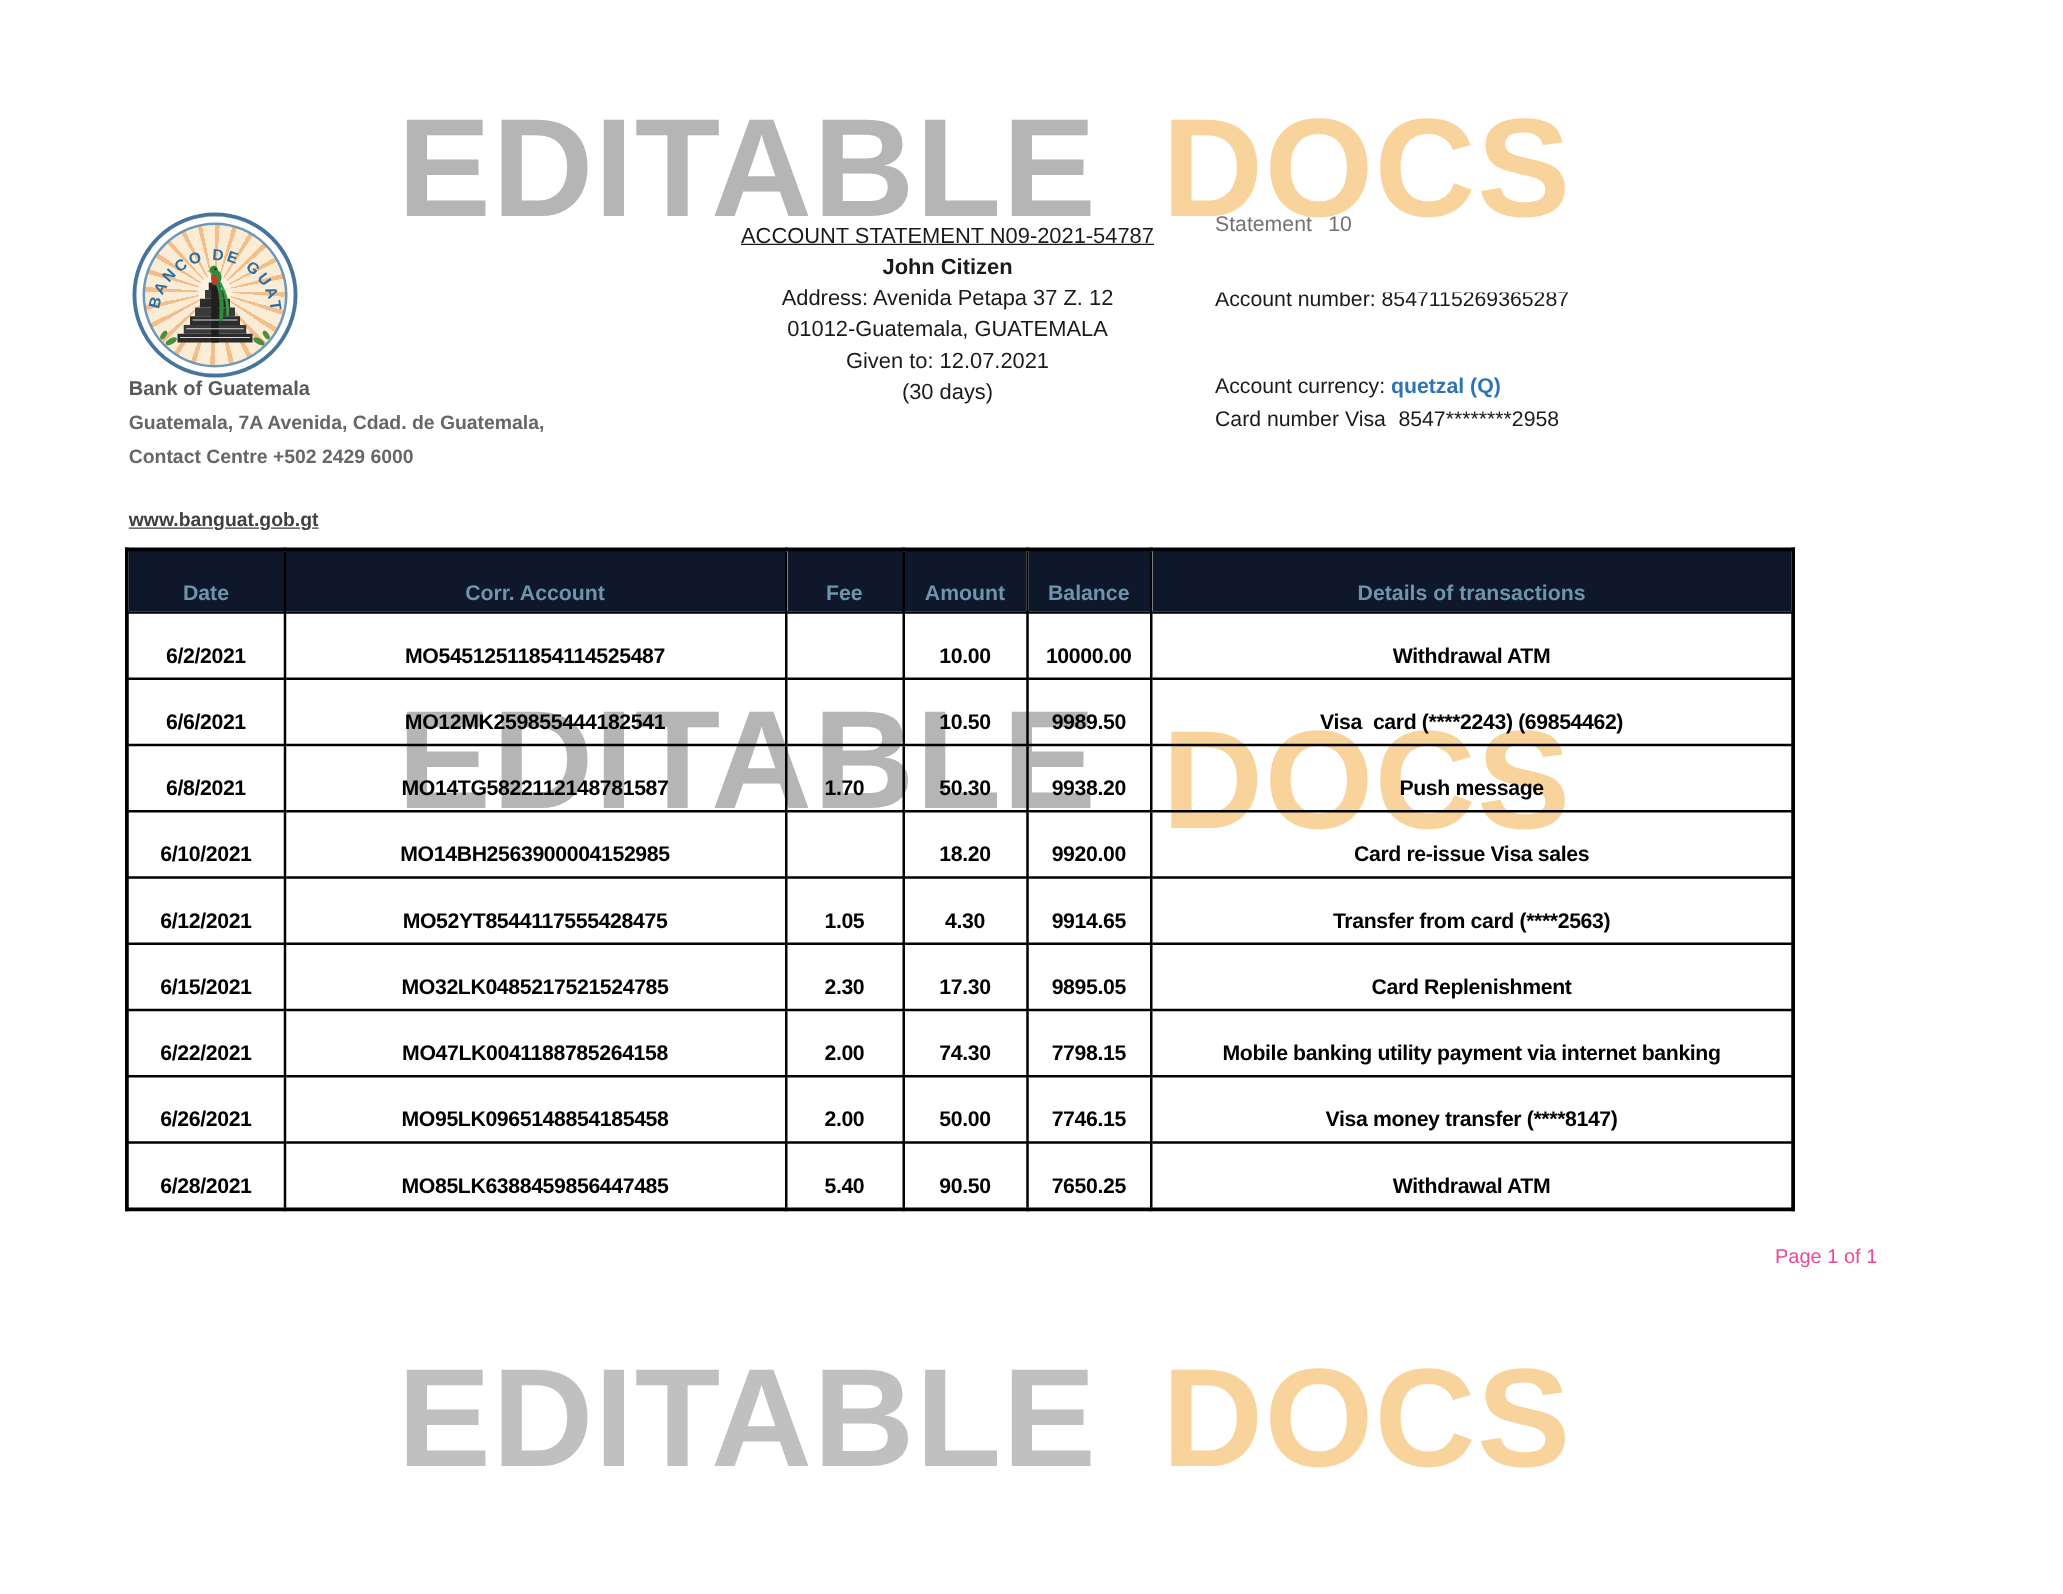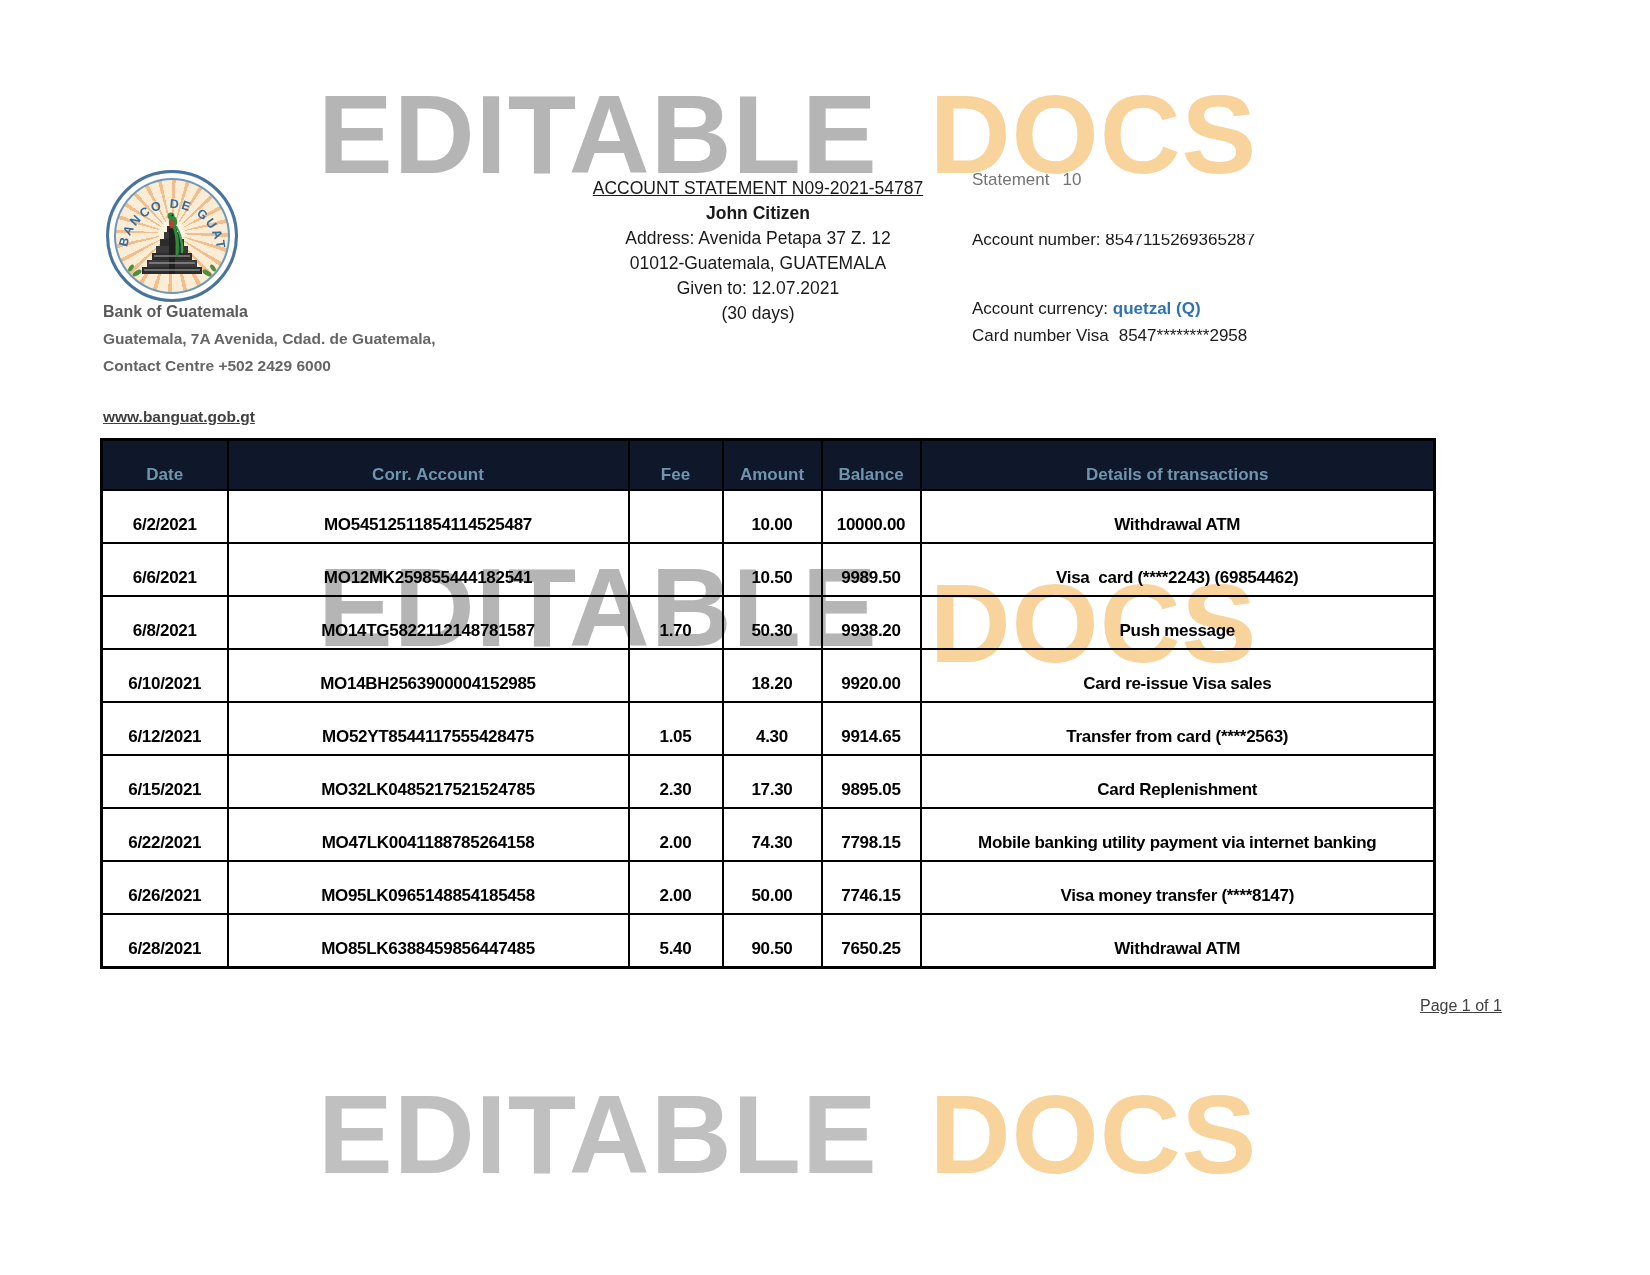--- a/index.html
+++ b/index.html
@@ -75,21 +75,21 @@
   }
   table.tx td {
     height:44px; vertical-align:bottom; padding:0 2px 7px 2px;
     font-size:17px; font-weight:700; letter-spacing:-0.3px; color:#000;
     white-space:pre; text-align:center;
   }
   td.col-date    { text-align:left; padding-left:3px; }
   td.col-details { text-align:left; padding-left:5px; }
 
   
-  .page-num { position:absolute; left:1420px; top:997px; font-size:16px; color:#404040; z-index:7; white-space:pre;text-decoration:underline; }
+  .page-num { position:absolute; left:1420px; top:997px; font-size:16px; color:#ec4899; z-index:7; white-space:pre; }
 </style>
 </head>
 <body>
 
 <div id="page">
 
   <div class="watermark wm-top"><span class="wm-gray">EDITABLE</span><span class="wm-orange">DOCS</span></div>
   <div class="watermark wm-mid"><span class="wm-gray">EDITABLE</span><span class="wm-orange">DOCS</span></div>
   <div class="watermark wm-bottom"><span class="wm-gray">EDITABLE</span><span class="wm-orange">DOCS</span></div>
 

